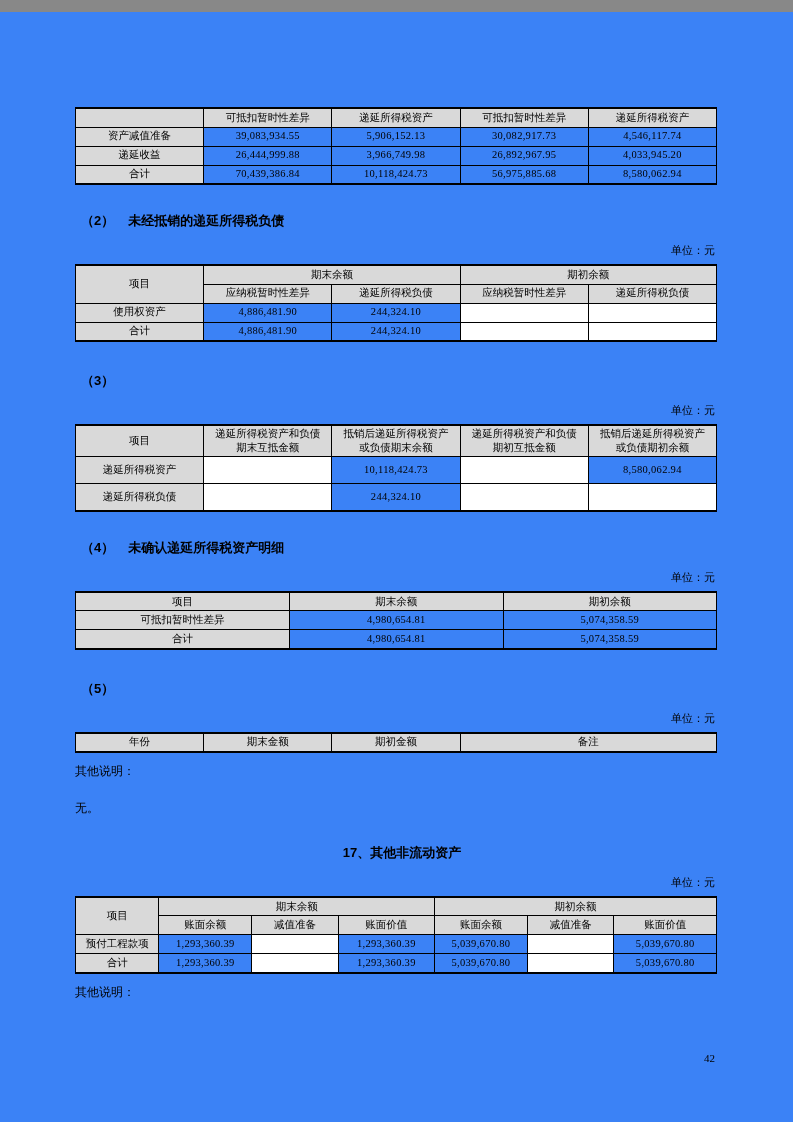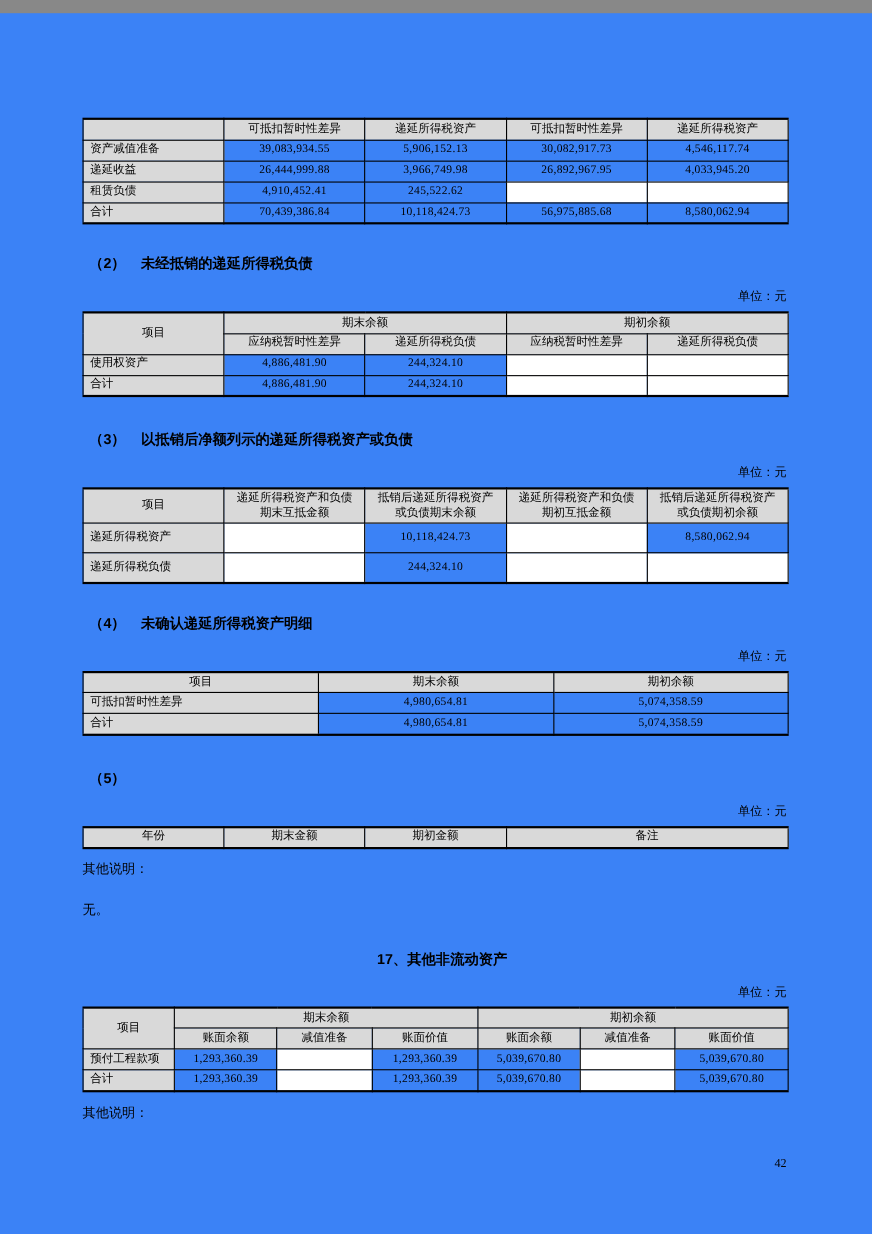--- a/index.html
+++ b/index.html
@@ -12,21 +12,21 @@
   table.fin {
     width:100%; border-collapse:collapse; table-layout:fixed;
     border-top:2px solid #000; border-bottom:2px solid #000;
     font-size:10.5px;
   }
   table.fin th, table.fin td {
     border:1px solid #000; padding:1px 6px; height:19px;
     line-height:1.35; vertical-align:middle; word-break:break-all;
   }
   table.fin th { background:#d9d9d9; font-weight:normal; text-align:center; }
-  table.fin td.lbl { background:#d9d9d9; text-align:left; }
+  table.fin td.lbl { background:#d9d9d9; text-align:center; }
   table.fin td.num { text-align:center; letter-spacing:.3px; }
   table.fin td.emp { background:#fff; }
   tr.tall td { height:27px; }
   .sec-h {
     display:flex; gap:14px; align-items:baseline;
     font-weight:bold; font-size:13px; margin-left:6px;
     font-family:"Liberation Sans","DejaVu Sans",sans-serif;
   }
   .sec-h.plain { margin-left:12px;justify-content:center; }
   .unit { text-align:right; font-size:11px; padding-right:2px; }
@@ -65,27 +65,20 @@
       <td class="num">4,546,117.74</td>
     </tr>
     <tr>
       <td class="lbl">递延收益</td>
       <td class="num">26,444,999.88</td>
       <td class="num">3,966,749.98</td>
       <td class="num">26,892,967.95</td>
       <td class="num">4,033,945.20</td>
     </tr>
     <tr>
-      <td class="lbl">租赁负债</td>
-      <td class="num">4,910,452.41</td>
-      <td class="num">245,522.62</td>
-      <td class="num emp"></td>
-      <td class="num emp"></td>
-    </tr>
-    <tr>
       <td class="lbl">合计</td>
       <td class="num">70,439,386.84</td>
       <td class="num">10,118,424.73</td>
       <td class="num">56,975,885.68</td>
       <td class="num">8,580,062.94</td>
     </tr>
   </tbody>
     </table>
 
   <div class="sec-h m-t27">
@@ -125,21 +118,20 @@
       <td class="num">4,886,481.90</td>
       <td class="num">244,324.10</td>
       <td class="num emp"></td>
       <td class="num emp"></td>
     </tr>
   </tbody>
     </table>
 
   <div class="sec-h m-t30">
     <span>（3）</span>
-    <span>以抵销后净额列示的递延所得税资产或负债</span>
   </div>
   <div class="unit m-t13">单位：元</div>
   <table class="fin m-t6">
     <colgroup>
         <col style="width:20%">
         <col style="width:20%">
         <col style="width:20%">
         <col style="width:20%">
         <col style="width:20%">
       </colgroup>

